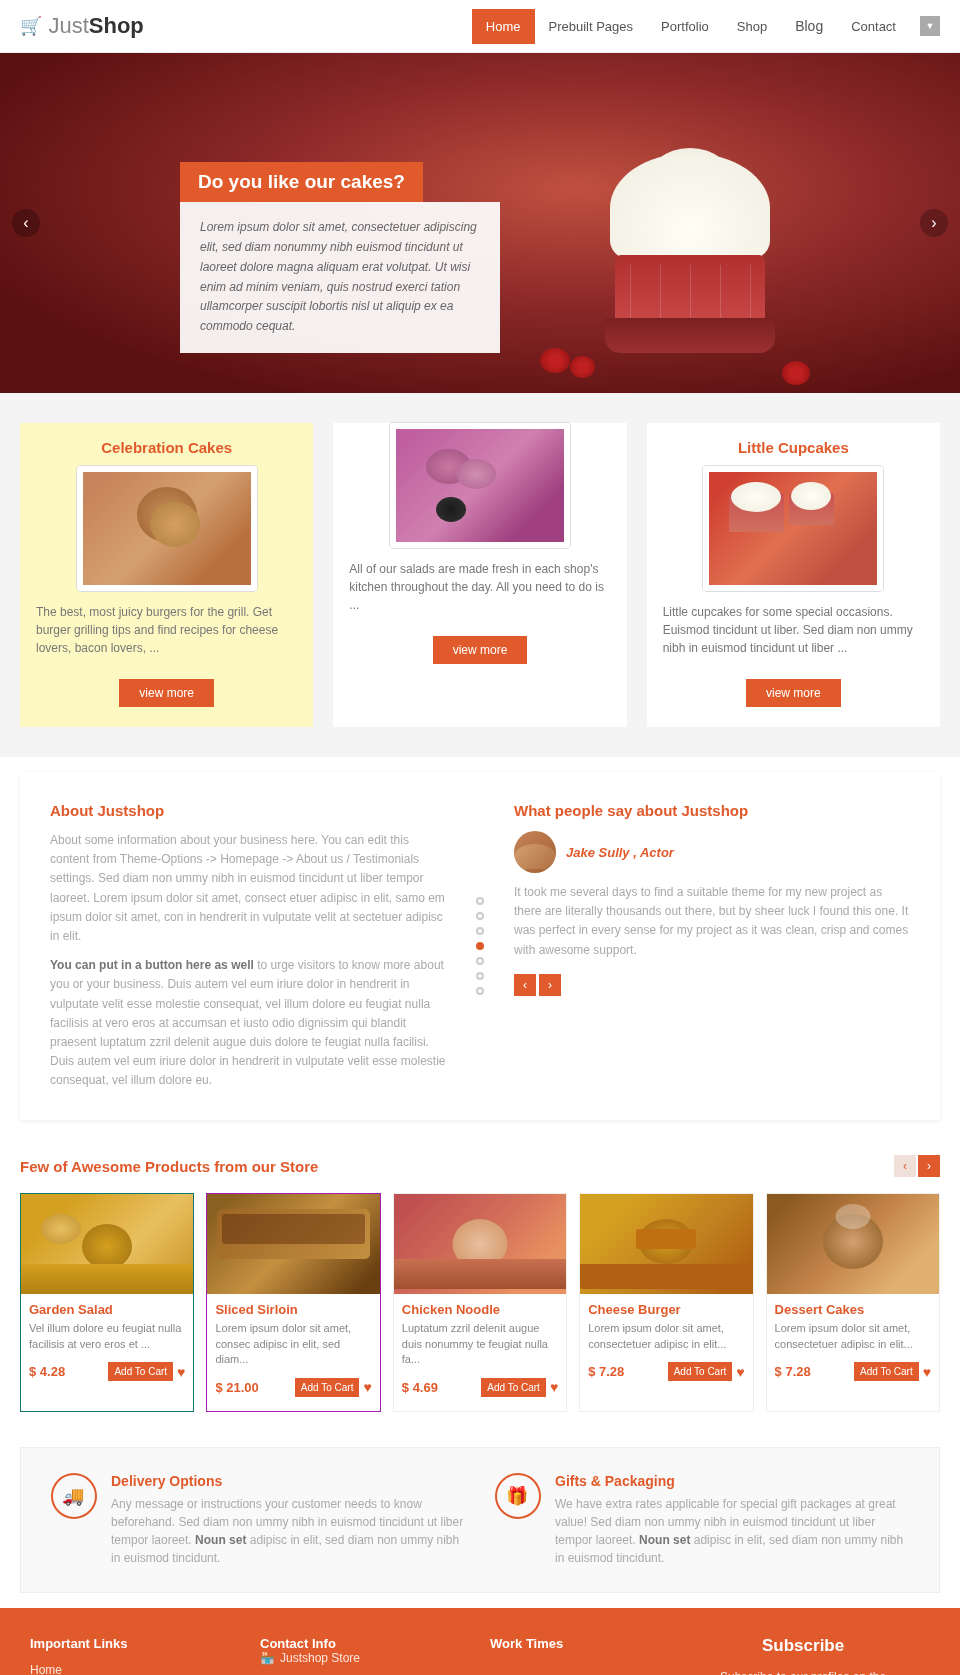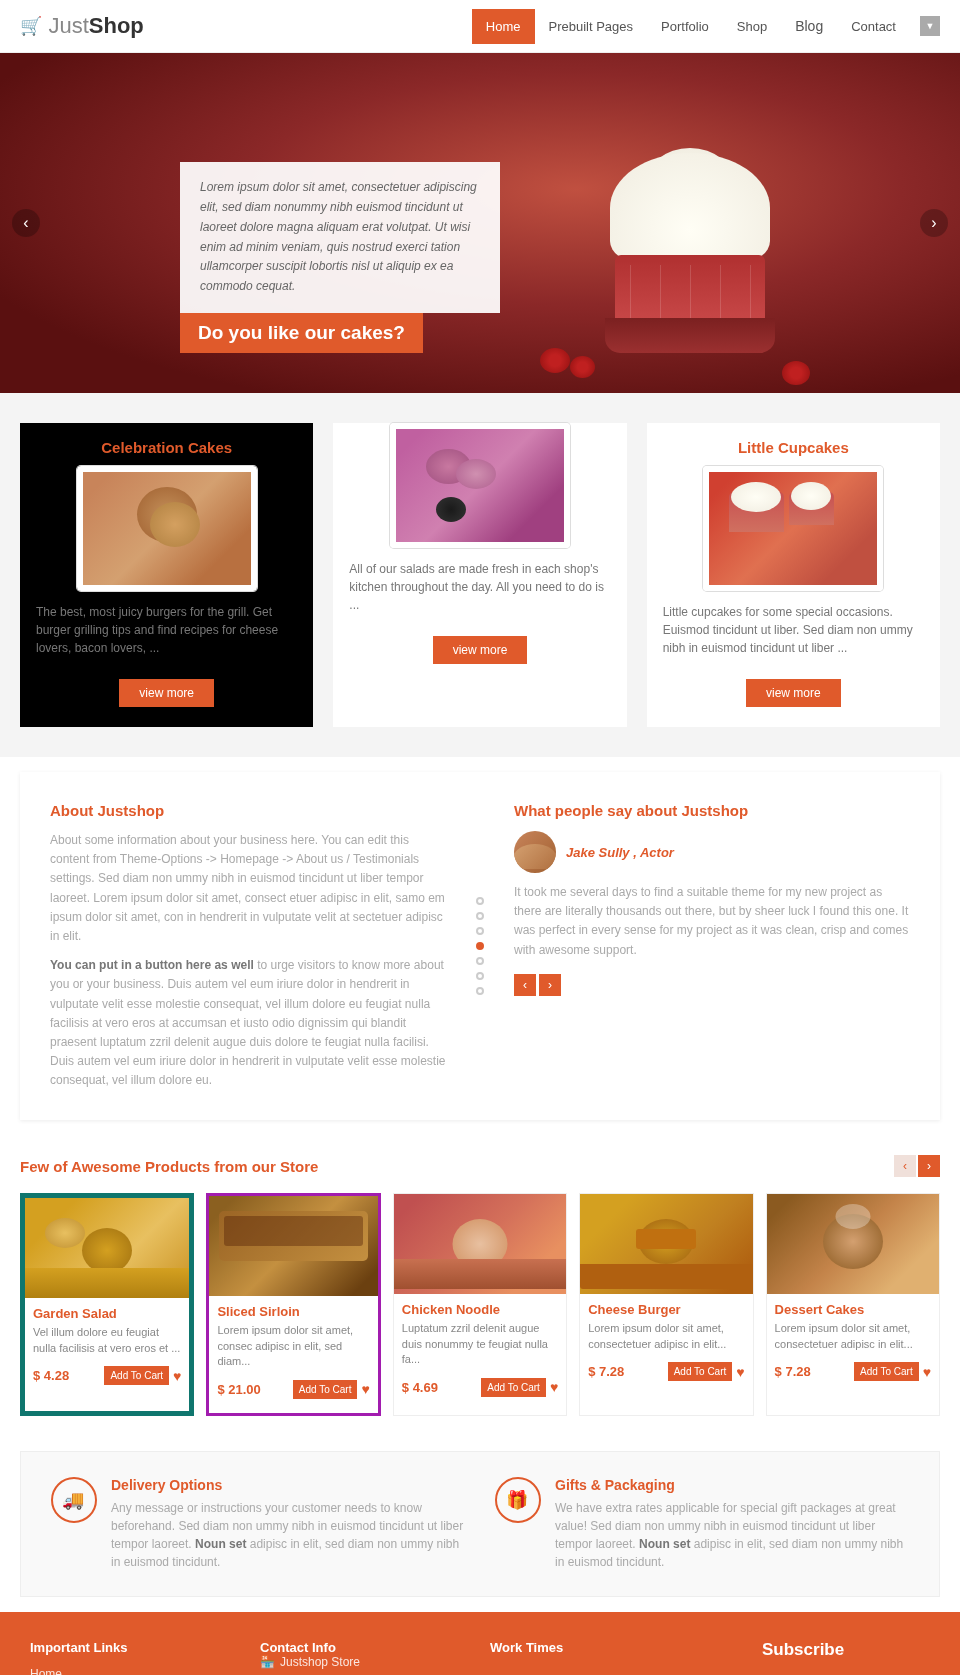--- a/index.html
+++ b/index.html
@@ -50,30 +50,30 @@
       <div style="position:absolute;bottom:40px;left:50%;transform:translateX(-50%);width:170px;height:35px;background:linear-gradient(180deg,#7b2020 0%,#9b3030 100%);border-radius:0 0 15px 15px;"></div>
 
       <div style="position:absolute;bottom:20px;left:20px;width:30px;height:25px;background:radial-gradient(circle,#c02020 30%,#901010 100%);border-radius:50%;"></div>
       <div style="position:absolute;bottom:15px;left:50px;width:25px;height:22px;background:radial-gradient(circle,#c02020 30%,#901010 100%);border-radius:50%;"></div>
       <div style="position:absolute;bottom:8px;right:50px;width:28px;height:24px;background:radial-gradient(circle,#c02020 30%,#901010 100%);border-radius:50%;"></div>
     </div>
   </div>
   <div style="position:absolute;left:12px;top:50%;transform:translateY(-50%);background:rgba(0,0,0,0.25);color:#fff;width:28px;height:28px;border-radius:50%;display:flex;align-items:center;justify-content:center;cursor:pointer;font-size:16px;z-index:10;">‹</div>
   <div style="position:absolute;right:12px;top:50%;transform:translateY(-50%);background:rgba(0,0,0,0.25);color:#fff;width:28px;height:28px;border-radius:50%;display:flex;align-items:center;justify-content:center;cursor:pointer;font-size:16px;z-index:10;">›</div>
   <div style="position:absolute;bottom:40px;left:180px;z-index:5;">
+    <div style="background:#e05a2b;color:#fff;padding:9px 18px;font-size:19px;font-weight:bold;display:inline-block;">Do you like our cakes?</div>
     <div style="background:rgba(255,255,255,0.93);padding:16px 20px;width:320px;margin-top:0;">
       <p style="font-size:12px;color:#666;line-height:1.65;font-style:italic;">Lorem ipsum dolor sit amet, consectetuer adipiscing elit, sed diam nonummy nibh euismod tincidunt ut laoreet dolore magna aliquam erat volutpat. Ut wisi enim ad minim veniam, quis nostrud exerci tation ullamcorper suscipit lobortis nisl ut aliquip ex ea commodo cequat.</p>
     </div>
-    <div style="background:#e05a2b;color:#fff;padding:9px 18px;font-size:19px;font-weight:bold;display:inline-block;">Do you like our cakes?</div>
   </div>
 </section>
 
 <section style="background:#f4f4f4;padding:30px 20px;display:grid;grid-template-columns:1fr 1fr 1fr;gap:20px;">
 
-  <div style="background:#000000;padding-bottom:20px;">
+  <div style="background:#fef9c3;padding-bottom:20px;">
     <h3 style="color:#e05a2b;font-size:15px;text-align:center;padding:16px 10px 10px;">Celebration Cakes</h3>
     <div style="width:180px;height:125px;margin:0 auto 12px;background:linear-gradient(135deg,#c8845a 10%,#d4a070 50%,#b87040 80%);border:6px solid #fff;box-shadow:0 0 0 1px #ddd;border-radius:4px;position:relative;">
 
       <div style="position:absolute;top:15px;left:50%;transform:translateX(-50%);width:60px;height:55px;background:radial-gradient(ellipse,#c4905a 0%,#a06030 100%);border-radius:50%;"></div>
       <div style="position:absolute;top:30px;left:40%;width:50px;height:45px;background:radial-gradient(ellipse,#d4a060 0%,#b08040 100%);border-radius:50%;"></div>
     </div>
     <p style="font-size:12px;color:#777;line-height:1.5;padding:0 16px 12px;">The best, most juicy burgers for the grill. Get burger grilling tips and find recipes for cheese lovers, bacon lovers, ...</p>
     <button style="display:block;margin:10px auto 0;background:#e05a2b;color:#fff;border:none;padding:7px 20px;font-size:12px;cursor:pointer;">view more</button>
   </div>
 
@@ -137,36 +137,36 @@
 <section style="padding:20px 20px;background:#fff;">
   <div style="display:flex;align-items:center;justify-content:space-between;margin-bottom:16px;">
     <h3 style="color:#e05a2b;font-size:15px;font-weight:bold;">Few of Awesome Products from our Store</h3>
     <div style="display:flex;gap:2px;">
       <button style="background:#f0e0da;color:#e05a2b;border:none;width:22px;height:22px;cursor:pointer;font-size:12px;">‹</button>
       <button style="background:#e05a2b;color:#fff;border:none;width:22px;height:22px;cursor:pointer;font-size:12px;">›</button>
     </div>
   </div>
   <div style="display:grid;grid-template-columns:repeat(5,1fr);gap:12px;">
 
-    <div style="border:5px solid #0f766e;padding-bottom:10px;">
+    <div style="border:1px solid #0f766e;padding-bottom:10px;">
       <div style="width:100%;height:100px;background:linear-gradient(135deg,#d4a020 20%,#e8c060 60%,#c89020 100%);overflow:hidden;position:relative;">
         <div style="position:absolute;top:30px;left:50%;transform:translateX(-50%);width:50px;height:45px;background:radial-gradient(ellipse,#d4a020 0%,#a07010 100%);border-radius:50%;"></div>
         <div style="position:absolute;top:20px;left:20px;width:40px;height:30px;background:radial-gradient(ellipse,#e8c060 0%,#c09030 100%);border-radius:50%;"></div>
         <div style="position:absolute;bottom:0;left:0;right:0;height:30px;background:linear-gradient(180deg,#d4a020,#b08010);"></div>
       </div>
       <p style="color:#e05a2b;font-size:13px;font-weight:bold;padding:8px 8px 4px;">Garden Salad</p>
       <p style="font-size:11px;color:#888;padding:0 8px 6px;line-height:1.4;">Vel illum dolore eu feugiat nulla facilisis at vero eros et ...</p>
       <div style="display:flex;align-items:center;padding:4px 8px;gap:4px;">
         <span style="color:#e05a2b;font-size:13px;font-weight:bold;">$ 4.28</span>
         <button style="background:#e05a2b;color:#fff;border:none;font-size:10px;padding:4px 6px;cursor:pointer;margin-left:auto;">Add To Cart</button>
         <span style="color:#e05a2b;font-size:14px;cursor:pointer;">♥</span>
       </div>
     </div>
 
-    <div style="border:3px solid #a21caf;padding-bottom:10px;">
+    <div style="border:1px solid #a21caf;padding-bottom:10px;">
       <div style="width:100%;height:100px;background:linear-gradient(135deg,#8b6020 10%,#c49040 50%,#6b4010 90%);overflow:hidden;position:relative;">
         <div style="position:absolute;top:15px;left:10px;right:10px;height:50px;background:linear-gradient(135deg,#9b6525,#c49040);border-radius:5px;"></div>
         <div style="position:absolute;top:20px;left:15px;right:15px;height:30px;background:rgba(80,30,5,0.4);border-radius:3px;"></div>
       </div>
       <p style="color:#e05a2b;font-size:13px;font-weight:bold;padding:8px 8px 4px;">Sliced Sirloin</p>
       <p style="font-size:11px;color:#888;padding:0 8px 6px;line-height:1.4;">Lorem ipsum dolor sit amet, consec adipisc in elit, sed diam...</p>
       <div style="display:flex;align-items:center;padding:4px 8px;gap:4px;">
         <span style="color:#e05a2b;font-size:13px;font-weight:bold;">$ 21.00</span>
         <button style="background:#e05a2b;color:#fff;border:none;font-size:10px;padding:4px 6px;cursor:pointer;margin-left:auto;">Add To Cart</button>
         <span style="color:#e05a2b;font-size:14px;cursor:pointer;">♥</span>

